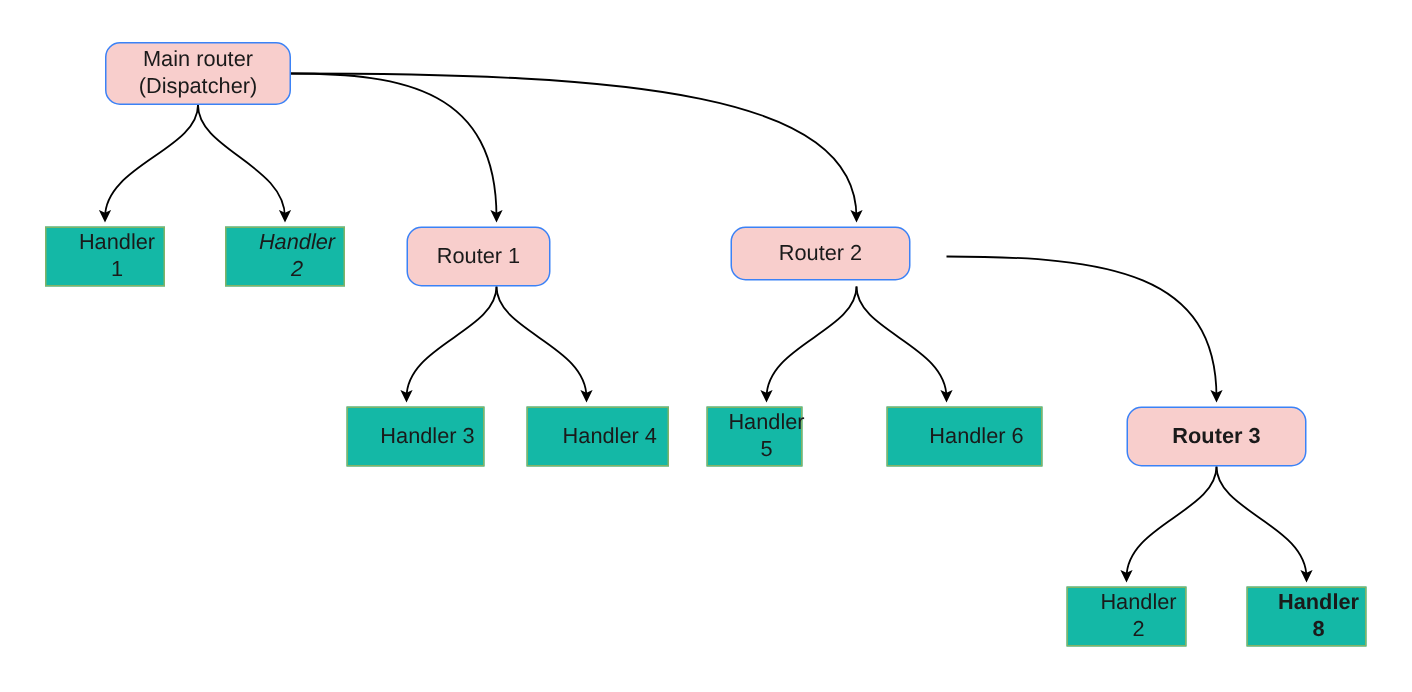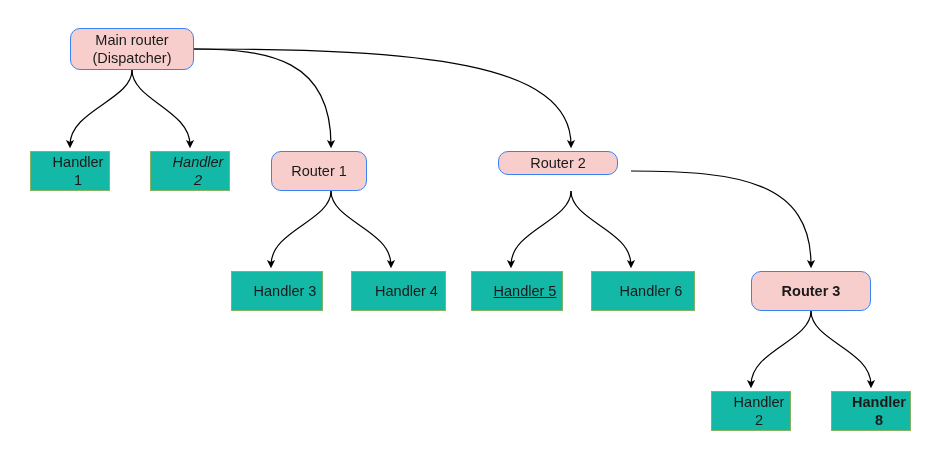--- a/index.html
+++ b/index.html
@@ -74,23 +74,23 @@
         <path d="M 811,311 C 811,341 871,350 871,385" fill="none" stroke="#000000" stroke-width="1.2" marker-end="url(#arrowhead)"></path>
       </g>
   </svg>
 
   <div id="node-layer">
       <div class="node router" style="left: 70px; top: 28px; width: 124px; height: 42px;">Main router
 (Dispatcher)</div>
       <div class="node handler" style="left: 30px; top: 151px; width: 80px; height: 40px;">Handler 1</div>
       <div class="node handler" style="left: 150px; top: 151px; width: 80px; height: 40px; font-style: italic;">Handler 2</div>
       <div class="node router" style="left: 271px; top: 151px; width: 96px; height: 40px;">Router 1</div>
-      <div class="node router" style="left: 498px; top: 151px; width: 120px; height: 24px;">Router 2</div>
+      <div class="node router" style="left: 487px; top: 151px; width: 120px; height: 36px;">Router 2</div>
       <div class="node handler" style="left: 231px; top: 271px; width: 92px; height: 40px;">Handler 3</div>
       <div class="node handler" style="left: 351px; top: 271px; width: 95px; height: 40px;">Handler 4</div>
-      <div class="node handler" style="left: 471px; top: 271px; width: 92px; height: 40px; text-decoration: underline;">Handler 5</div>
+      <div class="node handler" style="left: 471px; top: 271px; width: 64px; height: 40px;">Handler 5</div>
       <div class="node handler" style="left: 591px; top: 271px; width: 104px; height: 40px; text-align: center;">Handler 6</div>
       <div class="node router" style="left: 751px; top: 271px; width: 120px; height: 40px; font-weight: bold;">Router 3</div>
       <div class="node handler" style="left: 711px; top: 391px; width: 80px; height: 40px;">Handler 2</div>
       <div class="node handler" style="left: 831px; top: 391px; width: 80px; height: 40px; font-weight: bold;">Handler 8</div>
     </div>
 
 </div>
 
 </body></html>

